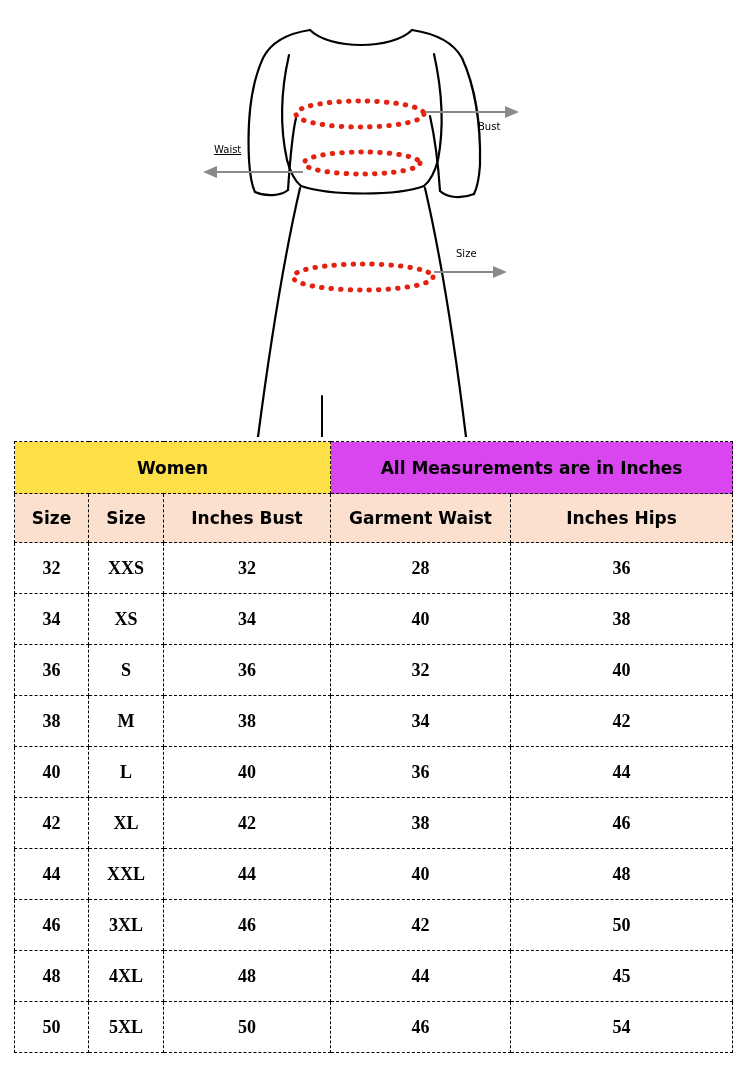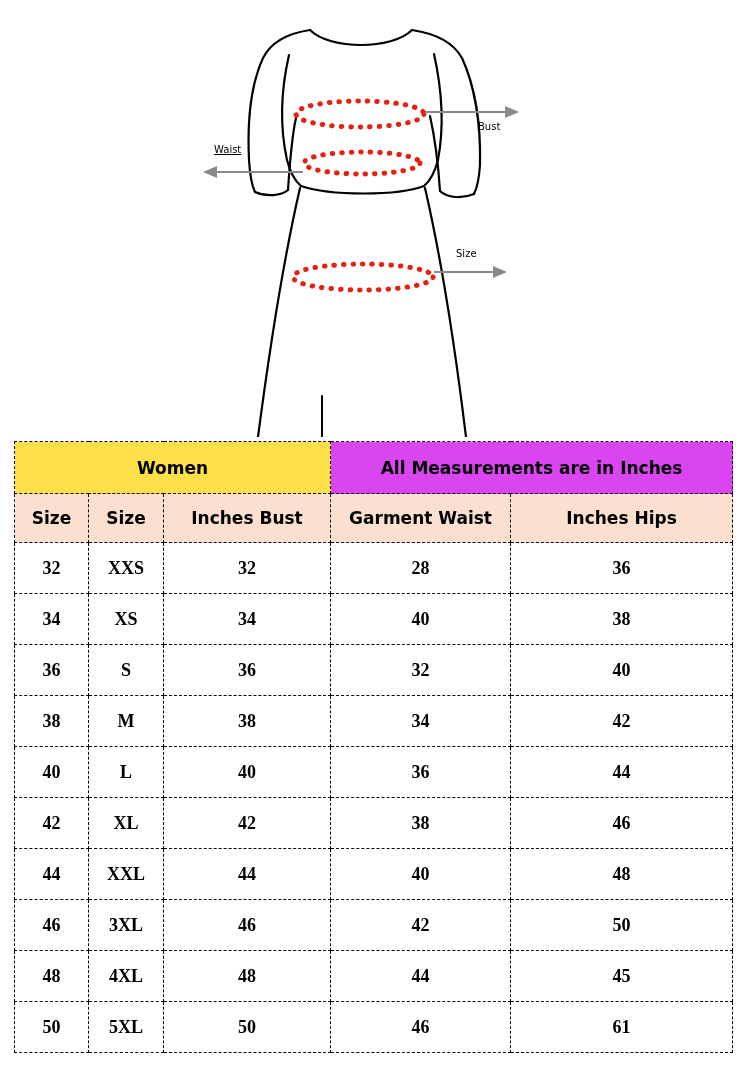--- a/index.html
+++ b/index.html
@@ -229,19 +229,19 @@
           <td>4XL</td>
           <td>48</td>
           <td>44</td>
           <td>45</td>
         </tr>
         <tr class="data-row">
           <td>50</td>
           <td>5XL</td>
           <td>50</td>
           <td>46</td>
-          <td>61</td>
+          <td>54</td>
         </tr>
       </tbody>
     </table>
   </div>
 
 </div>
 
 </body></html>

